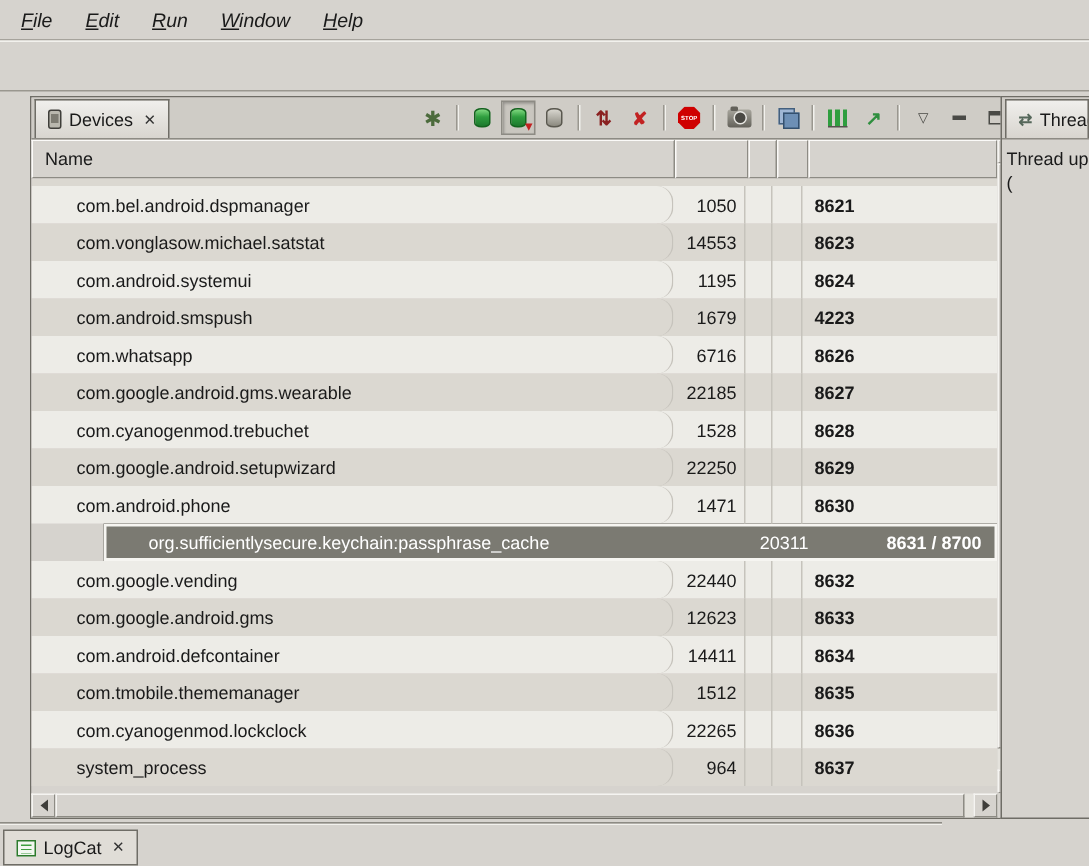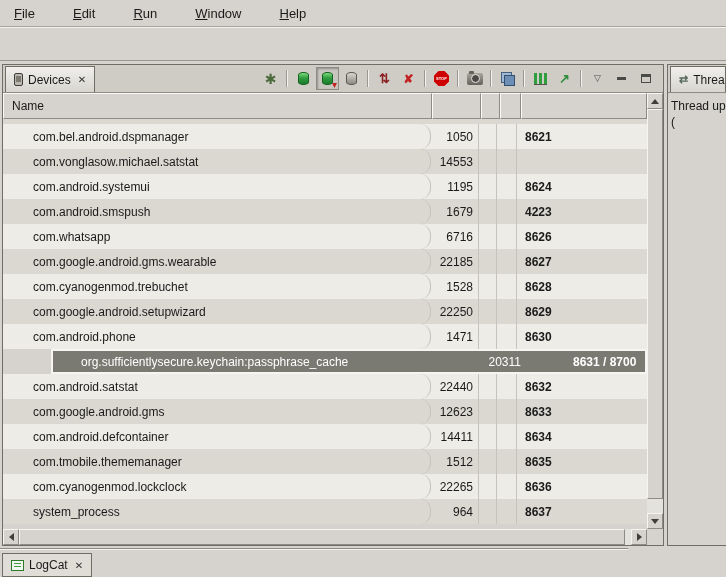--- a/index.html
+++ b/index.html
@@ -2,30 +2,30 @@
 <html><head>
 <meta charset="utf-8">
 <style>
   * { box-sizing: border-box; margin: 0; padding: 0; }
   html, body {
     width: 726px; height: 577px; overflow: hidden;
     background: #d6d3ce; color: #1a1a1a;
     font-family: "Liberation Sans", sans-serif; font-size: 12px;
   }
   
-  .menubar { height: 27px; display: flex; align-items: center; padding: 0 4px; gap: 18px;
-             background: #d6d3ce; border-bottom: 1px solid #a6a39c; }
+  .menubar { height: 27px; display: flex; align-items: center; padding: 0 4px; gap: 2px;
+             background: #d6d3ce; border-bottom: 1px solid #a6a39c; font-style: italic; }
   .menu-item { padding: 4px 10px; font-size: 13px; cursor: default; }
   
   .toolbar-strip { height: 34px; background: #d6d3ce;
                    border-top: 1px solid #f2f1ed; border-bottom: 1px solid #9a978f; }
   
   .main { position: absolute; top: 62px; left: 0; width: 726px; height: 486px; background: #d6d3ce; }
   .panel { position: absolute; top: 2px; bottom: 2px; background: #d6d3ce; border: 1px solid #6f6d66; }
-  .devices-panel { left: 2px; width: 662px; display: flex; flex-direction: column; }
+  .devices-panel { left: 20px; width: 662px; display: flex; flex-direction: column; }
   .threads-panel { left: 667px; width: 59px; border-right: none; display: flex; flex-direction: column; }
   
   .tab-row { height: 28px; position: relative; background: #cfccc6;
              border-bottom: 1px solid #8d8b84; display: flex; align-items: flex-end; flex: none; }
   .ctab { display: flex; align-items: center; gap: 5px; height: 26px; margin-left: 2px; padding: 0 8px;
           background: linear-gradient(#f0efec, #d8d5cf); border: 1px solid #6f6d66; border-bottom: none;
           white-space: nowrap; overflow: hidden; }
   .ctab .close { font-size: 10px; color: #333; padding-left: 2px; }
   
   .g-device { width: 9px; height: 13px; border: 1px solid #3f3e3a; border-radius: 2px;
@@ -202,20 +202,21 @@
     <div class="cell c-pid">1050</div>
     <div class="cell c3"></div>
     <div class="cell c4"></div>
     <div class="cell c-port">8621</div>
   </div>
               <div class="trow">
     <div class="cell c-name">com.vonglasow.michael.satstat</div>
     <div class="cell c-pid">14553</div>
     <div class="cell c3"></div>
     <div class="cell c4"></div>
+    <div class="cell c-port">8623</div>
   </div>
               <div class="trow">
     <div class="cell c-name">com.android.systemui</div>
     <div class="cell c-pid">1195</div>
     <div class="cell c3"></div>
     <div class="cell c4"></div>
     <div class="cell c-port">8624</div>
   </div>
               <div class="trow">
     <div class="cell c-name">com.android.smspush</div>
@@ -260,21 +261,21 @@
     <div class="cell c-port">8630</div>
   </div>
               <div class="trow selected">
     <div class="cell c-name">org.sufficientlysecure.keychain:passphrase_cache</div>
     <div class="cell c-pid">20311</div>
     <div class="cell c3"></div>
     <div class="cell c4"></div>
     <div class="cell c-port">8631 / 8700</div>
   </div>
               <div class="trow">
-    <div class="cell c-name">com.android.satstat</div>
+    <div class="cell c-name">com.google.vending</div>
     <div class="cell c-pid">22440</div>
     <div class="cell c3"></div>
     <div class="cell c4"></div>
     <div class="cell c-port">8632</div>
   </div>
               <div class="trow">
     <div class="cell c-name">com.google.android.gms</div>
     <div class="cell c-pid">12623</div>
     <div class="cell c3"></div>
     <div class="cell c4"></div>

